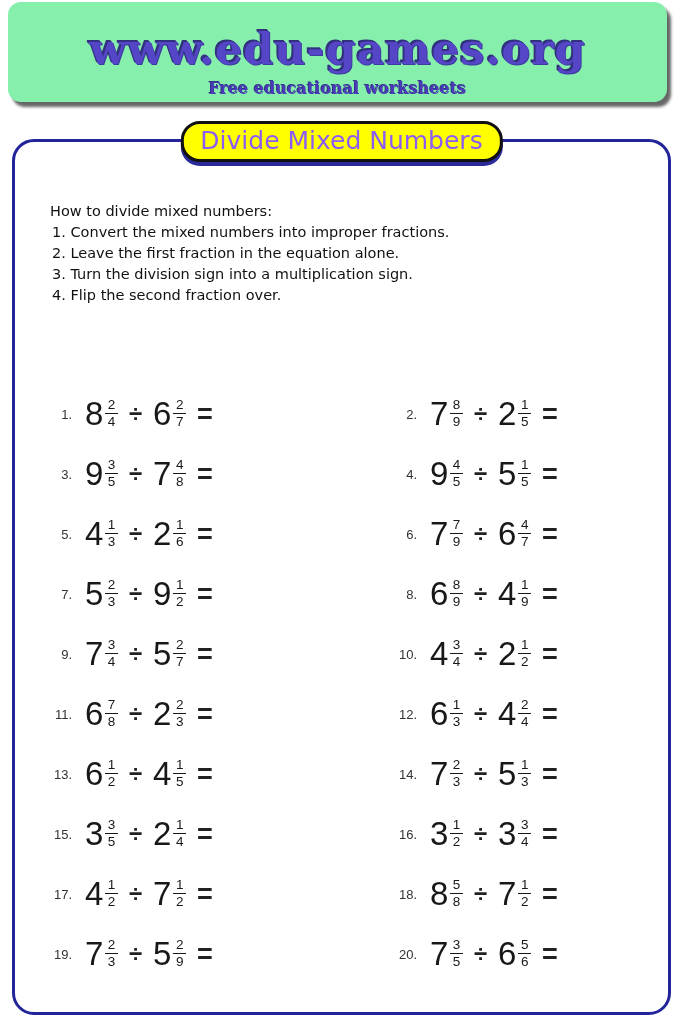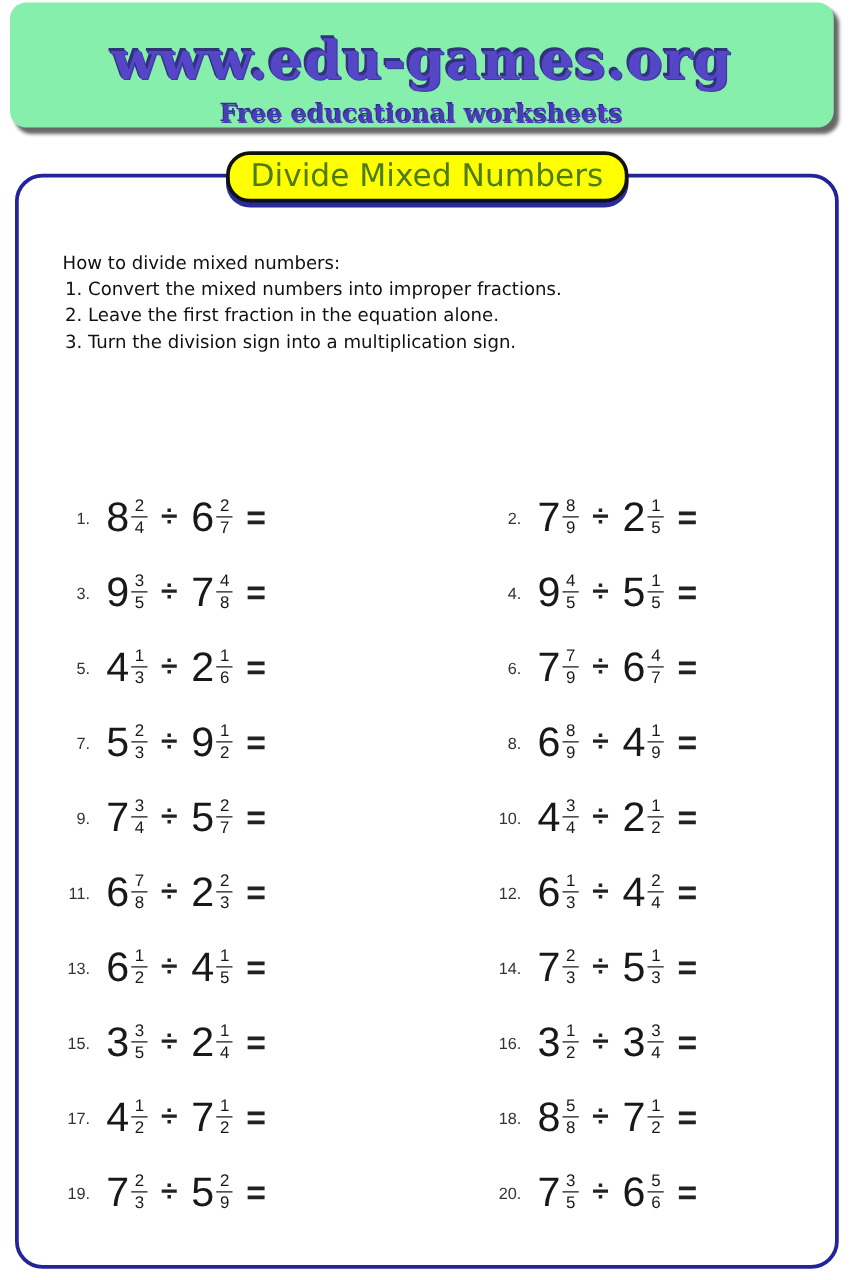--- a/index.html
+++ b/index.html
@@ -16,31 +16,31 @@
     text-align:center; box-sizing:border-box; padding-top:24px;
   }
   .site-title {
     font-family:"DejaVu Serif", serif; font-weight:bold;
     font-size:43px; line-height:46px; letter-spacing:1px;
     color:#5546c8;
     text-shadow:-2px -2px 0 #31317e, -1px -1px 0 #31317e, 1px 1px 0 #3d3da0;
   }
   .tagline {
     font-family:"DejaVu Serif", serif; font-weight:bold;
-    font-size:20px; margin-top:7px; color:#4a3cb8;
+    font-size:16px; margin-top:7px; color:#4a3cb8;
     text-shadow:-1px -1px 0 #333388;
     text-align:center;
   }
 
   
   .title-pill {
     position:absolute; top:121px; left:50%; transform:translateX(-50%);
     z-index:3; background:#ffff00; border:3px solid #111111;
     border-radius:19px; padding:1px 17px 3px 17px;
-    font-size:25px; line-height:31px; color:#4d7c0f; white-space:nowrap;
+    font-size:25px; line-height:31px; color:#8b5cf6; white-space:nowrap;
     box-shadow:0 4px 0 #2a2a9a;
   }
 
   
   .sheet {
     position:absolute; left:12px; top:139px; width:659px; height:876px;
     box-sizing:border-box; border:3px solid #23239a; border-radius:22px;
     background:#ffffff; z-index:1;
   }
 
@@ -88,20 +88,21 @@
 
 <div class="title-pill">Divide Mixed Numbers</div>
 
 <div class="sheet"></div>
 
 <div class="instructions">
   <div class="heading">How to divide mixed numbers:</div>
   <p class="step">1. Convert the mixed numbers into improper fractions.</p>
   <p class="step">2. Leave the first fraction in the equation alone.</p>
   <p class="step">3. Turn the division sign into a multiplication sign.</p>
+  <p class="step">4. Flip the second fraction over.</p>
 </div>
 
 <div class="problems">
   <div class="problem">
     <span class="pnum">1.</span>
     <span class="expr">
       <span class="whole">8</span>
       <span class="frac">
         <span class="fnum">2</span>
         <span class="fden">4</span>

